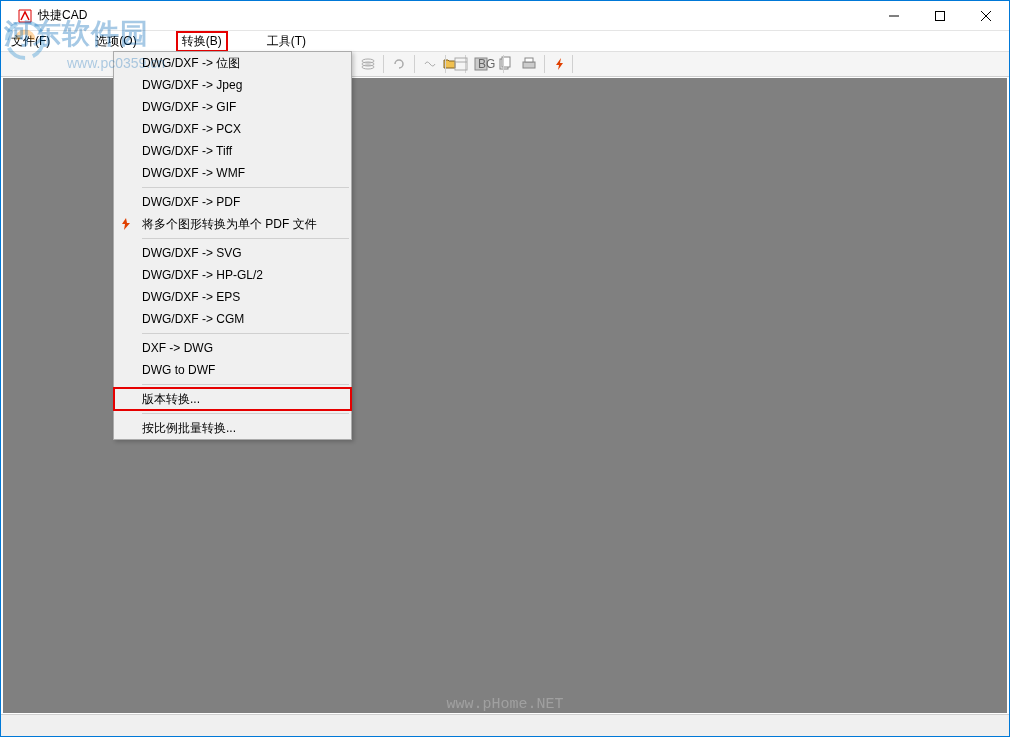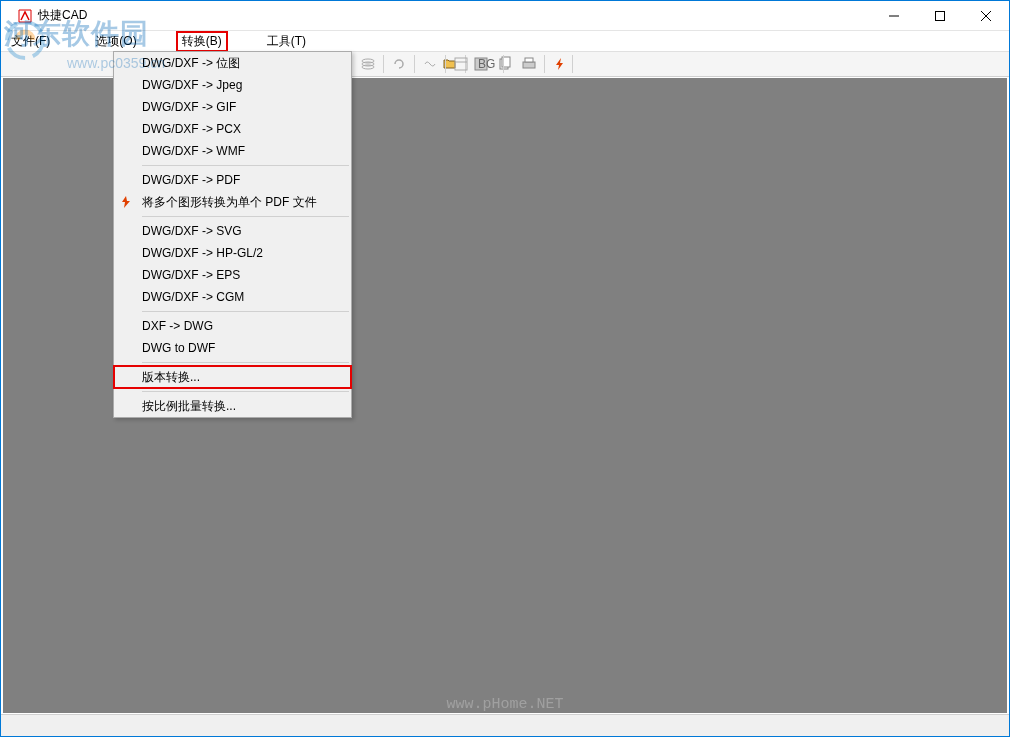--- a/index.html
+++ b/index.html
@@ -306,20 +306,21 @@
 
 <div class="canvas">
   <span class="canvas-watermark">www.pHome.NET</span>
 </div>
 
 <div class="dropdown">
   <div class="dropdown-item">DWG/DXF -&gt; 位图</div>
   <div class="dropdown-item">DWG/DXF -&gt; Jpeg</div>
   <div class="dropdown-item">DWG/DXF -&gt; GIF</div>
   <div class="dropdown-item">DWG/DXF -&gt; PCX</div>
+  <div class="dropdown-item">DWG/DXF -&gt; Tiff</div>
   <div class="dropdown-item">DWG/DXF -&gt; WMF</div>
   <div class="dropdown-sep"></div>
   <div class="dropdown-item">DWG/DXF -&gt; PDF</div>
   <div class="dropdown-item">
     <span class="dropdown-icon">
       <svg width="14" height="14" viewBox="0 0 14 14">
           <path d="M7 1 L3 7 L6 7 L5 13 L11 6 L8 6 Z" fill="#e04000"></path>
         </svg>
     </span>
     <span>将多个图形转换为单个 PDF 文件</span>

